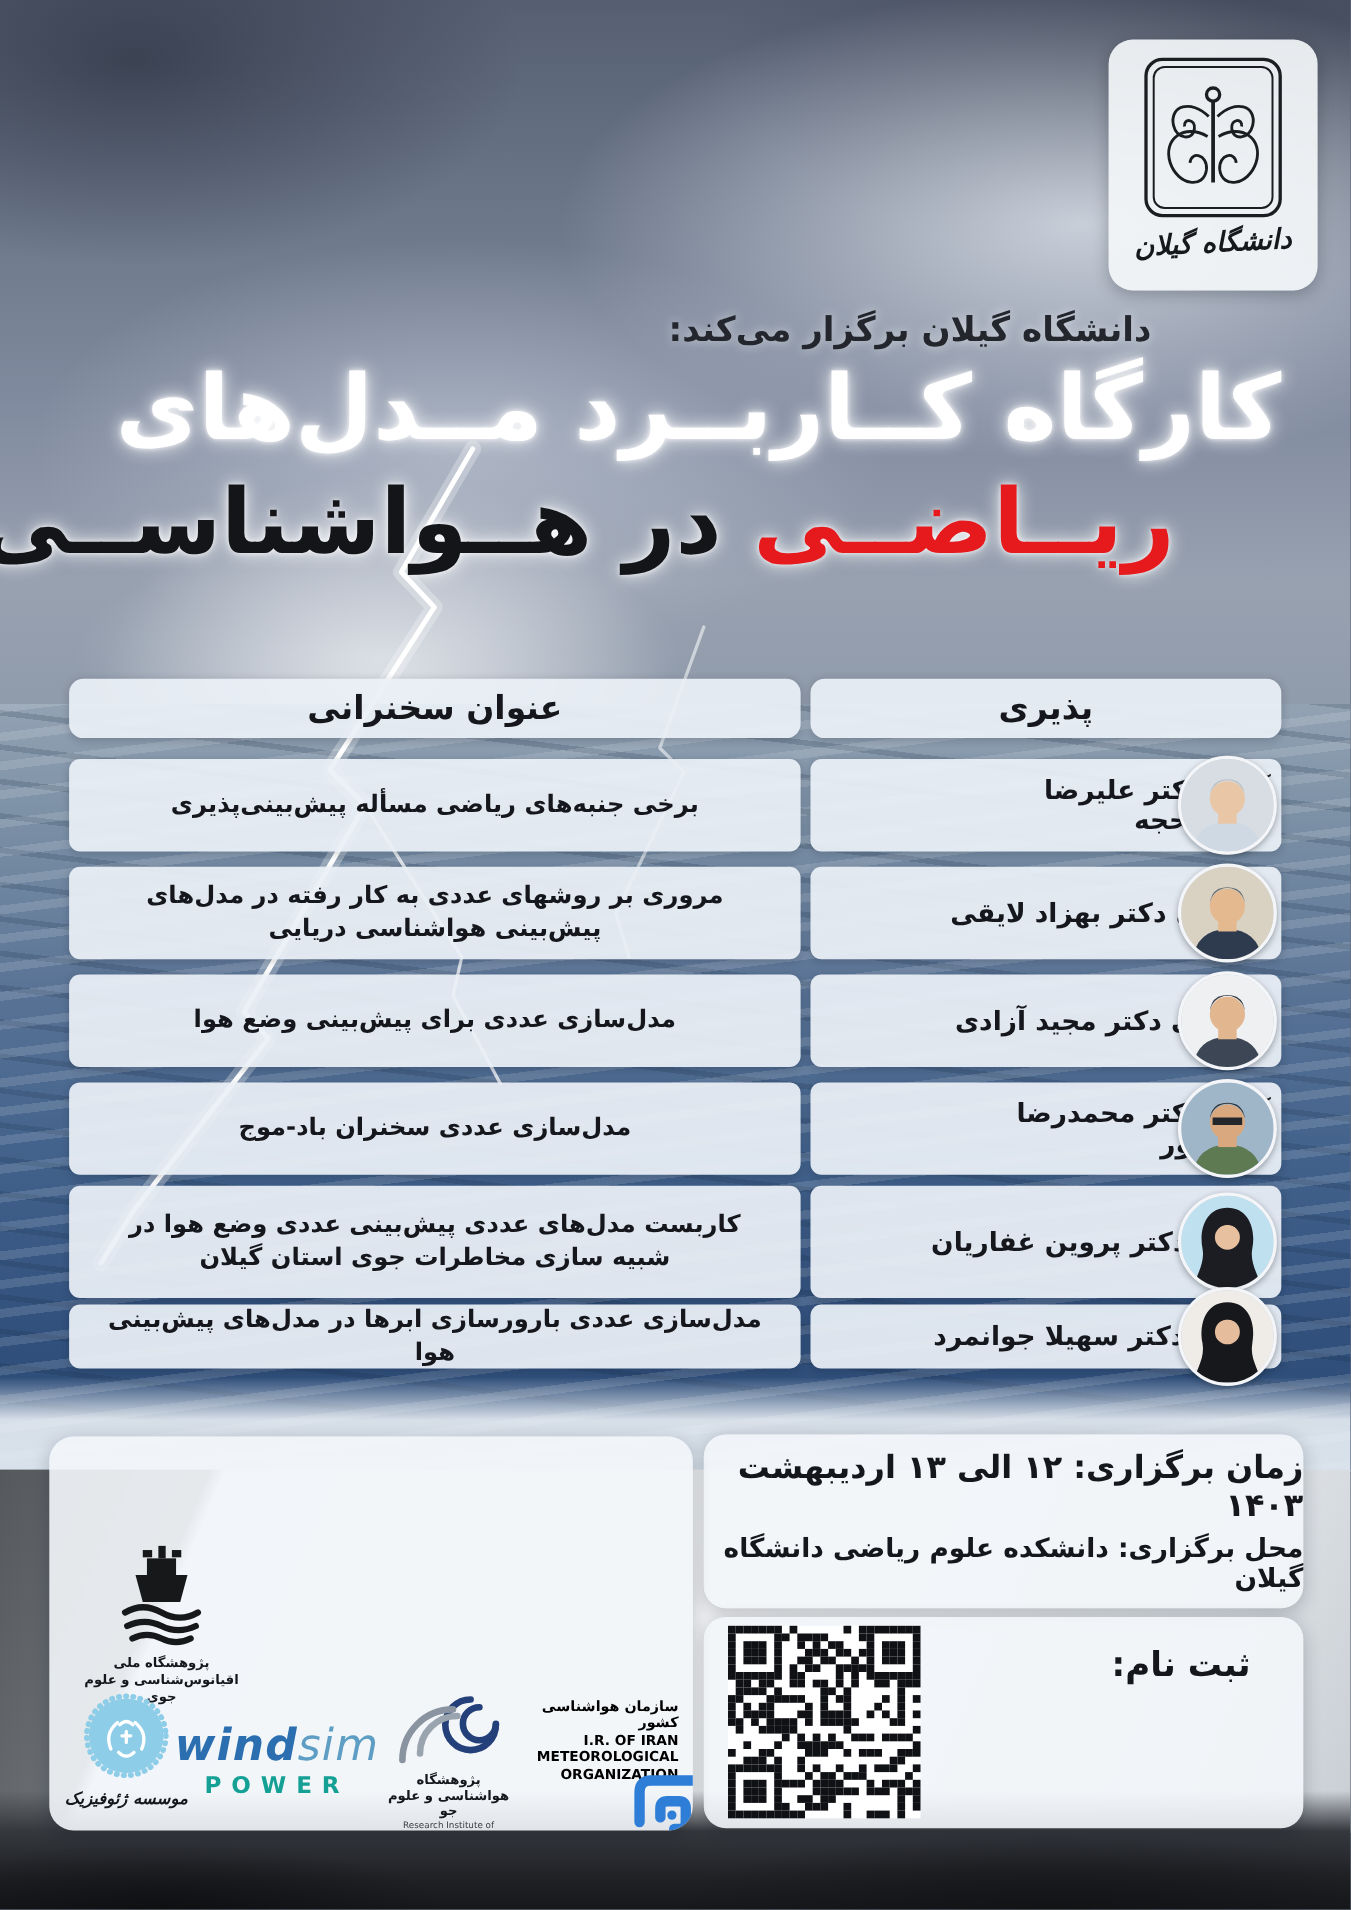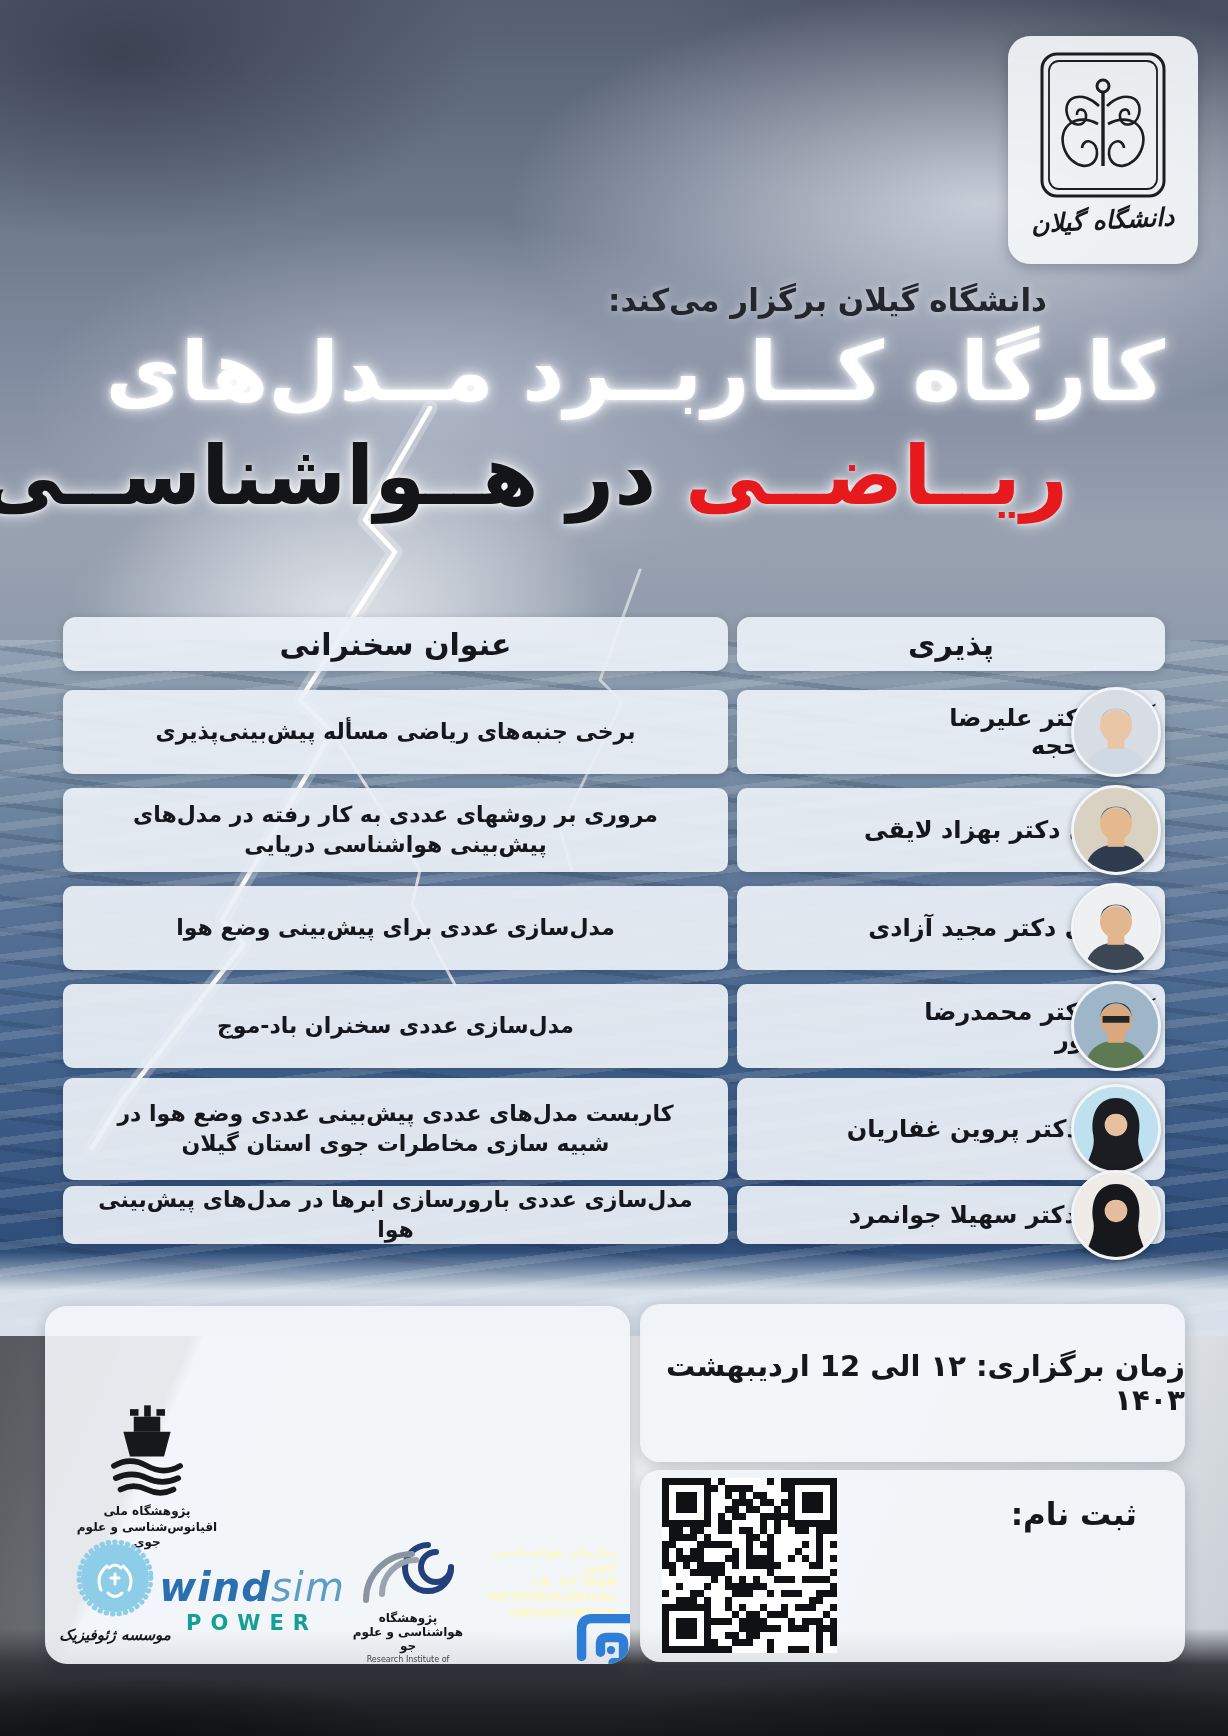--- a/index.html
+++ b/index.html
@@ -87,21 +87,21 @@
   .inio-cap{font-size:12px;font-weight:bold;margin-top:2px;line-height:1.3;}
   .ut{left:14px;top:232px;width:112px;}
   .ut-cap{font-size:15px;font-weight:bold;font-style:italic;margin-top:4px;}
   .windsim{left:104px;top:258px;width:206px;direction:ltr;text-align:center;}
   .ws1{font-size:40px;font-style:italic;font-weight:bold;color:#2b6fb0;letter-spacing:1px;}
   .ws1 .sim{color:#5e9dc4;font-weight:normal;}
   .ws2{font-size:21px;font-weight:bold;color:#14a095;letter-spacing:9px;margin-top:1px;}
   .rimas{left:300px;top:232px;width:126px;}
   .rimas-fa{font-size:12px;font-weight:bold;margin-top:3px;}
   .rimas-en{direction:ltr;font-size:8px;color:#3c4045;line-height:1.25;margin-top:2px;}
-  .irimo{left:428px;top:238px;width:150px;color:#fef9c3;text-align:left;direction:ltr;}
+  .irimo{left:428px;top:238px;width:150px;color:#000000;text-align:left;direction:ltr;}
   .irimo-fa{direction:rtl;text-align:right;font-size:13px;font-weight:bold;padding-right:6px;}
   .irimo-en{font-size:12.5px;font-weight:bold;line-height:1.22;text-align:right;padding-right:6px;}
   .irimo-glyph{position:absolute;left:96px;top:62px;}
 </style>
 </head>
 <body>
 
 <div class="poster">
 
   <div class="bg sky"></div>
@@ -245,21 +245,22 @@
           </svg>
         </div>
       <span class="sname">خانم دکتر سهیلا جوانمرد</span>
     </div>
     <div class="cell ti-box">
         <span class="tname">مدل‌سازی عددی بارورسازی ابرها در مدل‌های پیش‌بینی هوا</span>
       </div>
   </div>
 
   <div class="card info-card">
-    <div class="ev-time">زمان برگزاری: ۱۲ الی 12 اردیبهشت ۱۴۰۳</div>
+    <div class="ev-time">زمان برگزاری: ۱۲ الی ۱۳ اردیبهشت ۱۴۰۳</div>
+    <div class="ev-venue">محل برگزاری: دانشکده علوم ریاضی دانشگاه گیلان</div>
   </div>
 
   <div class="card reg-card">
     <div class="reg-label">ثبت نام:</div>
     <div class="qr">
         <i style="left:0px;top:0px"></i>
         <i style="left:7px;top:0px"></i>
         <i style="left:14px;top:0px"></i>
         <i style="left:21px;top:0px"></i>
         <i style="left:28px;top:0px"></i>

